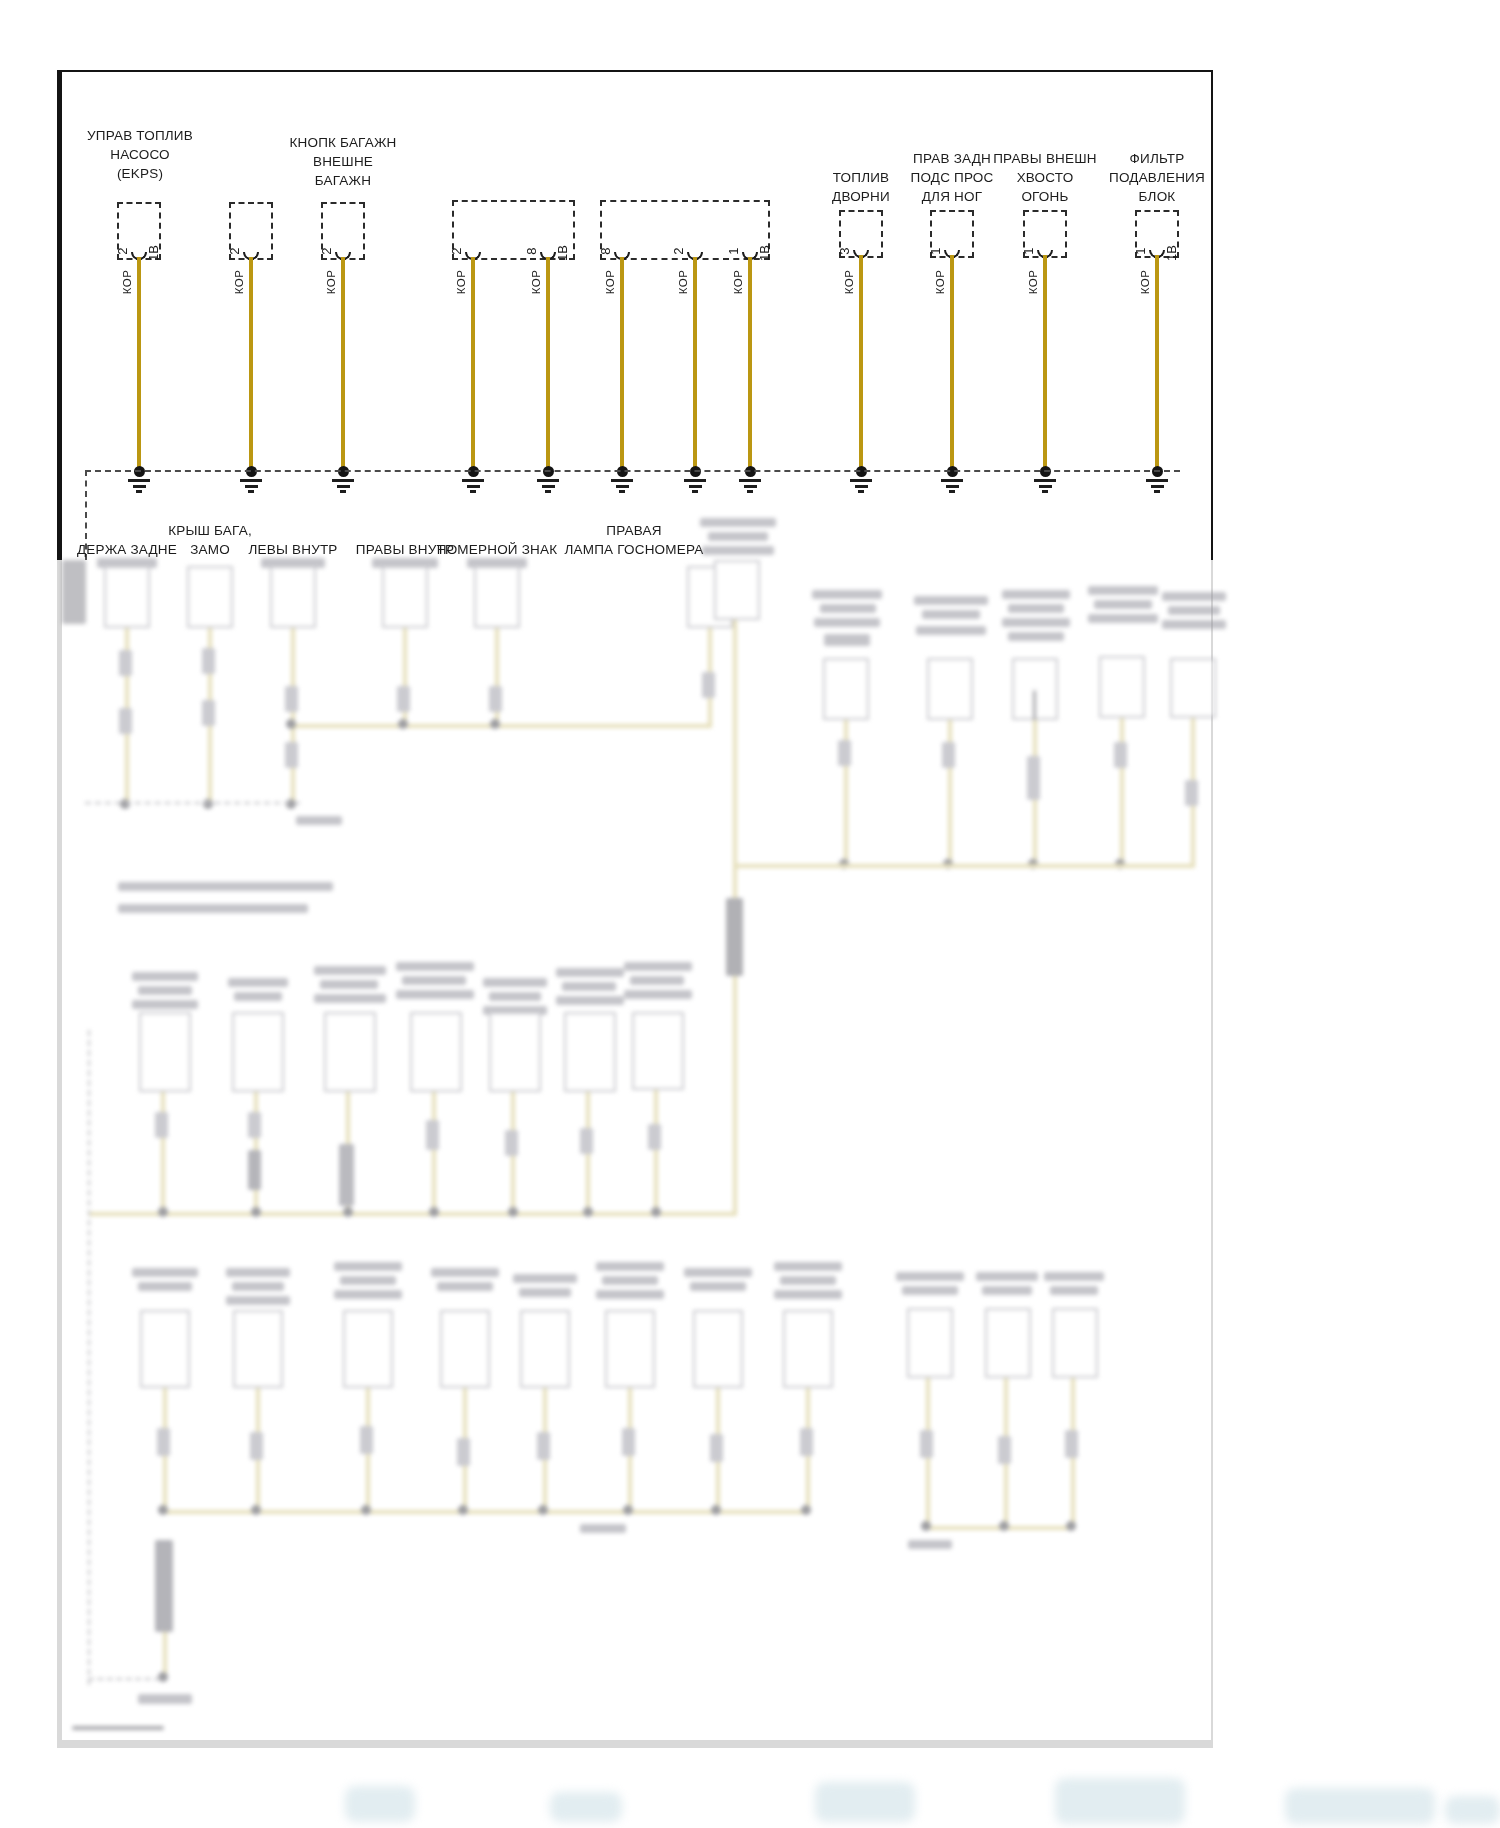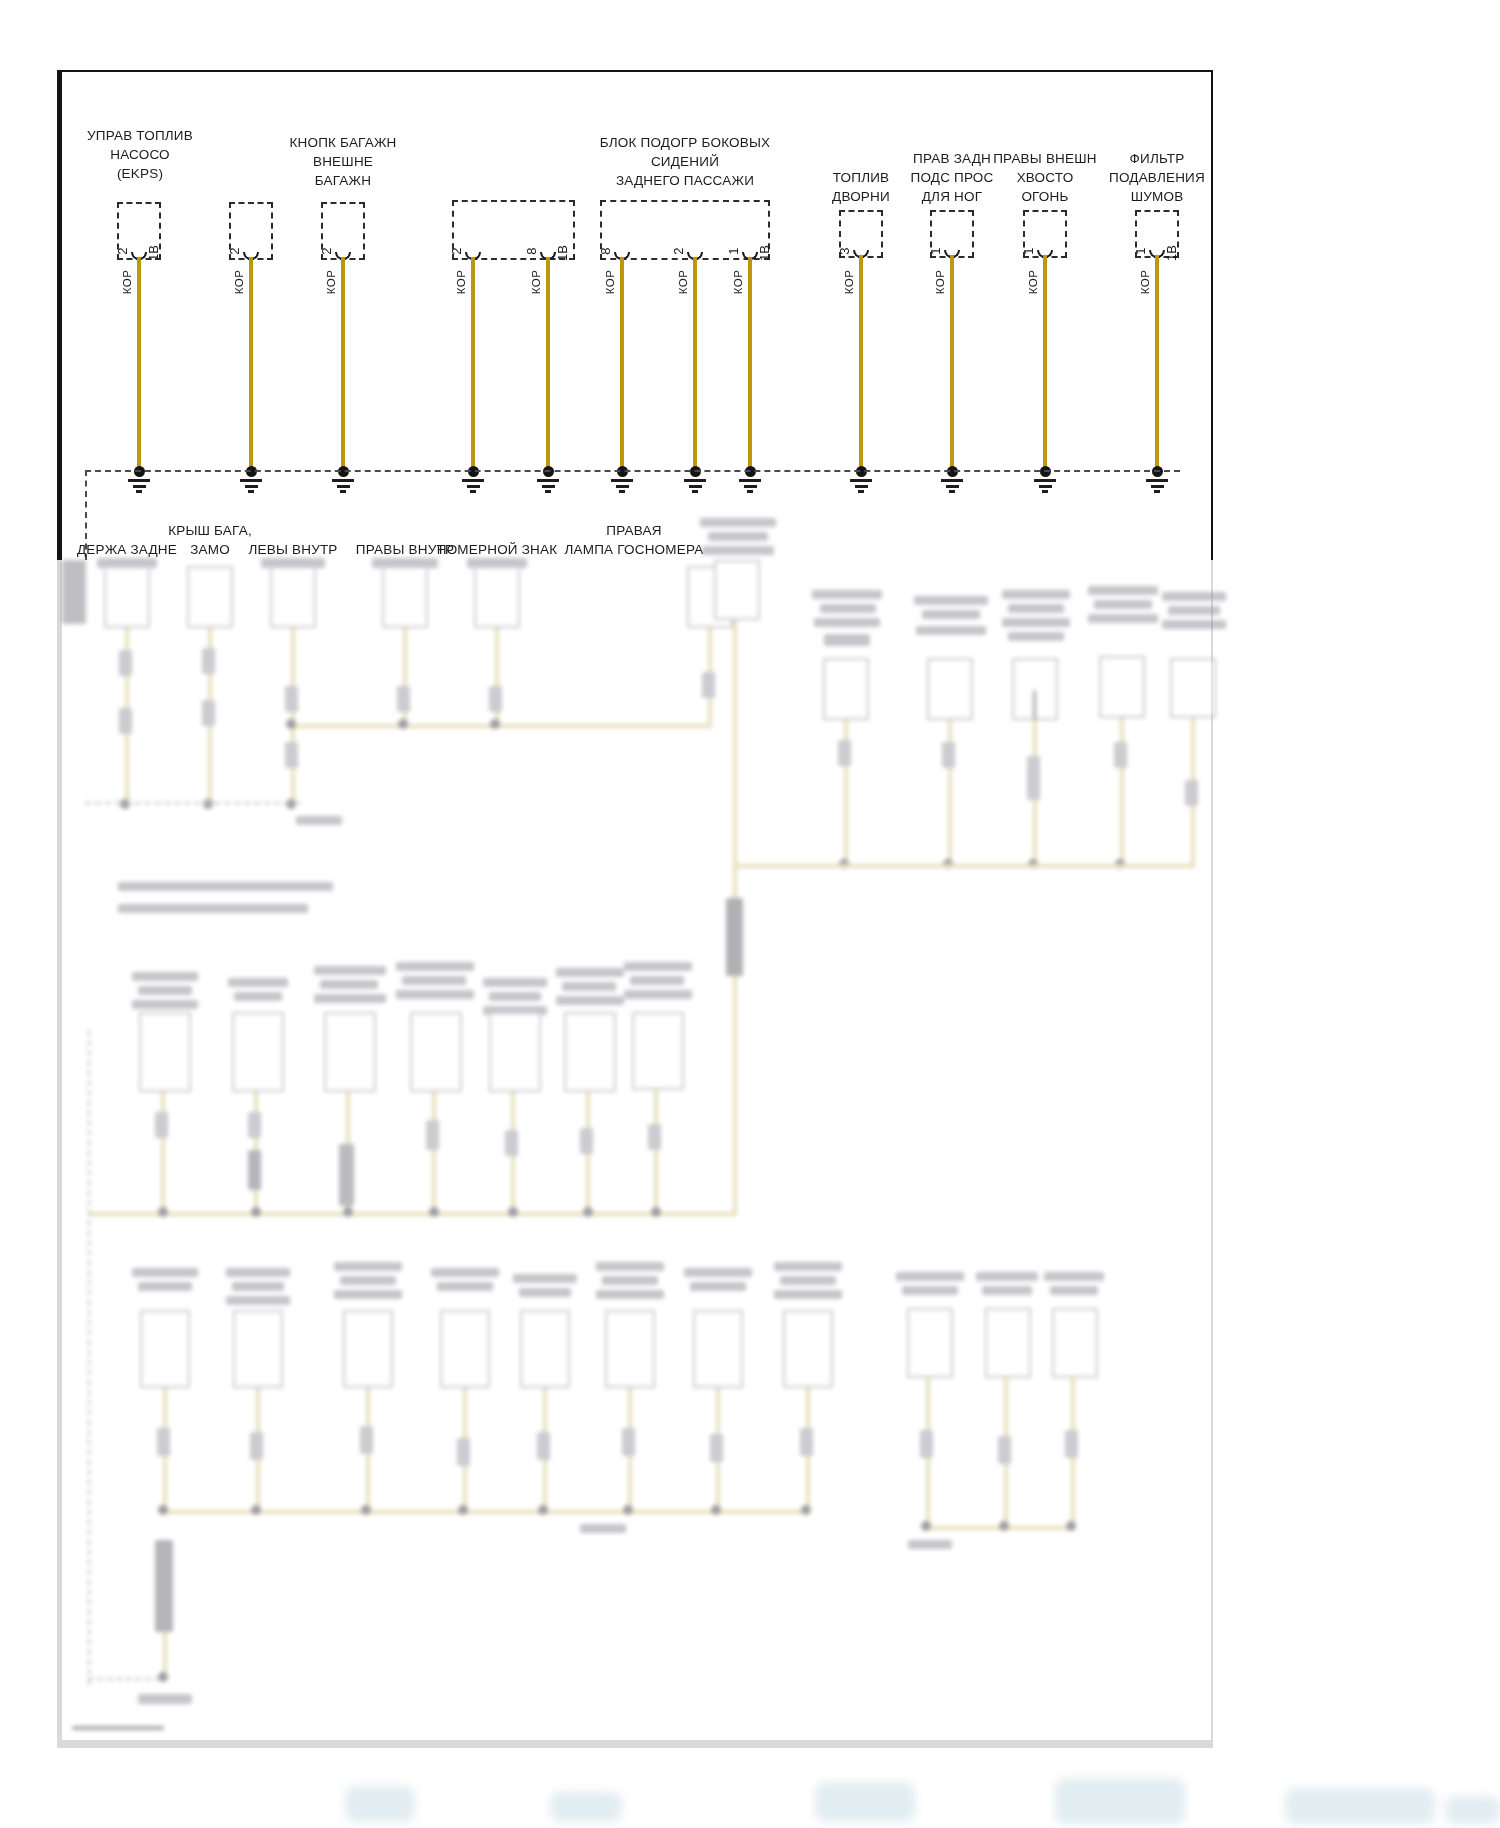--- a/index.html
+++ b/index.html
@@ -46,43 +46,38 @@
   <div class="lbl" style="left:60px;top:126px;width:160px;">
     <div>УПРАВ ТОПЛИВ</div>
     <div>НАСОСО</div>
     <div>(EKPS)</div>
   </div>
   <div class="lbl" style="left:263px;top:133px;width:160px;">
     <div>КНОПК БАГАЖН</div>
     <div>ВНЕШНЕ</div>
     <div>БАГАЖН</div>
   </div>
-  <div class="lbl" style="left:575px;top:133px;width:220px;">
-    <div>БЛОК ПОДОГР БОКОВЫХ</div>
-    <div>СИДЕНИЙ</div>
-    <div>ЗАДНЕГО ПАССАЖИ</div>
-  </div>
   <div class="lbl" style="left:801px;top:168px;width:120px;">
     <div>ТОПЛИВ</div>
     <div>ДВОРНИ</div>
   </div>
   <div class="lbl" style="left:892px;top:149px;width:120px;">
     <div>ПРАВ ЗАДН</div>
     <div>ПОДС ПРОС</div>
     <div>ДЛЯ НОГ</div>
   </div>
   <div class="lbl" style="left:985px;top:149px;width:120px;">
     <div>ПРАВЫ ВНЕШН</div>
     <div>ХВОСТО</div>
     <div>ОГОНЬ</div>
   </div>
   <div class="lbl" style="left:1097px;top:149px;width:120px;">
     <div>ФИЛЬТР</div>
     <div>ПОДАВЛЕНИЯ</div>
-    <div>ШУМОВ</div>
+    <div>БЛОК</div>
   </div>
 
   <div class="dbox" style="left:117px;top:202px;width:44px;height:58px;"></div>
   <div class="dbox" style="left:229px;top:202px;width:44px;height:58px;"></div>
   <div class="dbox" style="left:321px;top:202px;width:44px;height:58px;"></div>
   <div class="dbox" style="left:452px;top:200px;width:123px;height:60px;"></div>
   <div class="dbox" style="left:600px;top:200px;width:170px;height:60px;"></div>
   <div class="dbox" style="left:839px;top:210px;width:44px;height:48px;"></div>
   <div class="dbox" style="left:930px;top:210px;width:44px;height:48px;"></div>
   <div class="dbox" style="left:1023px;top:210px;width:44px;height:48px;"></div>

